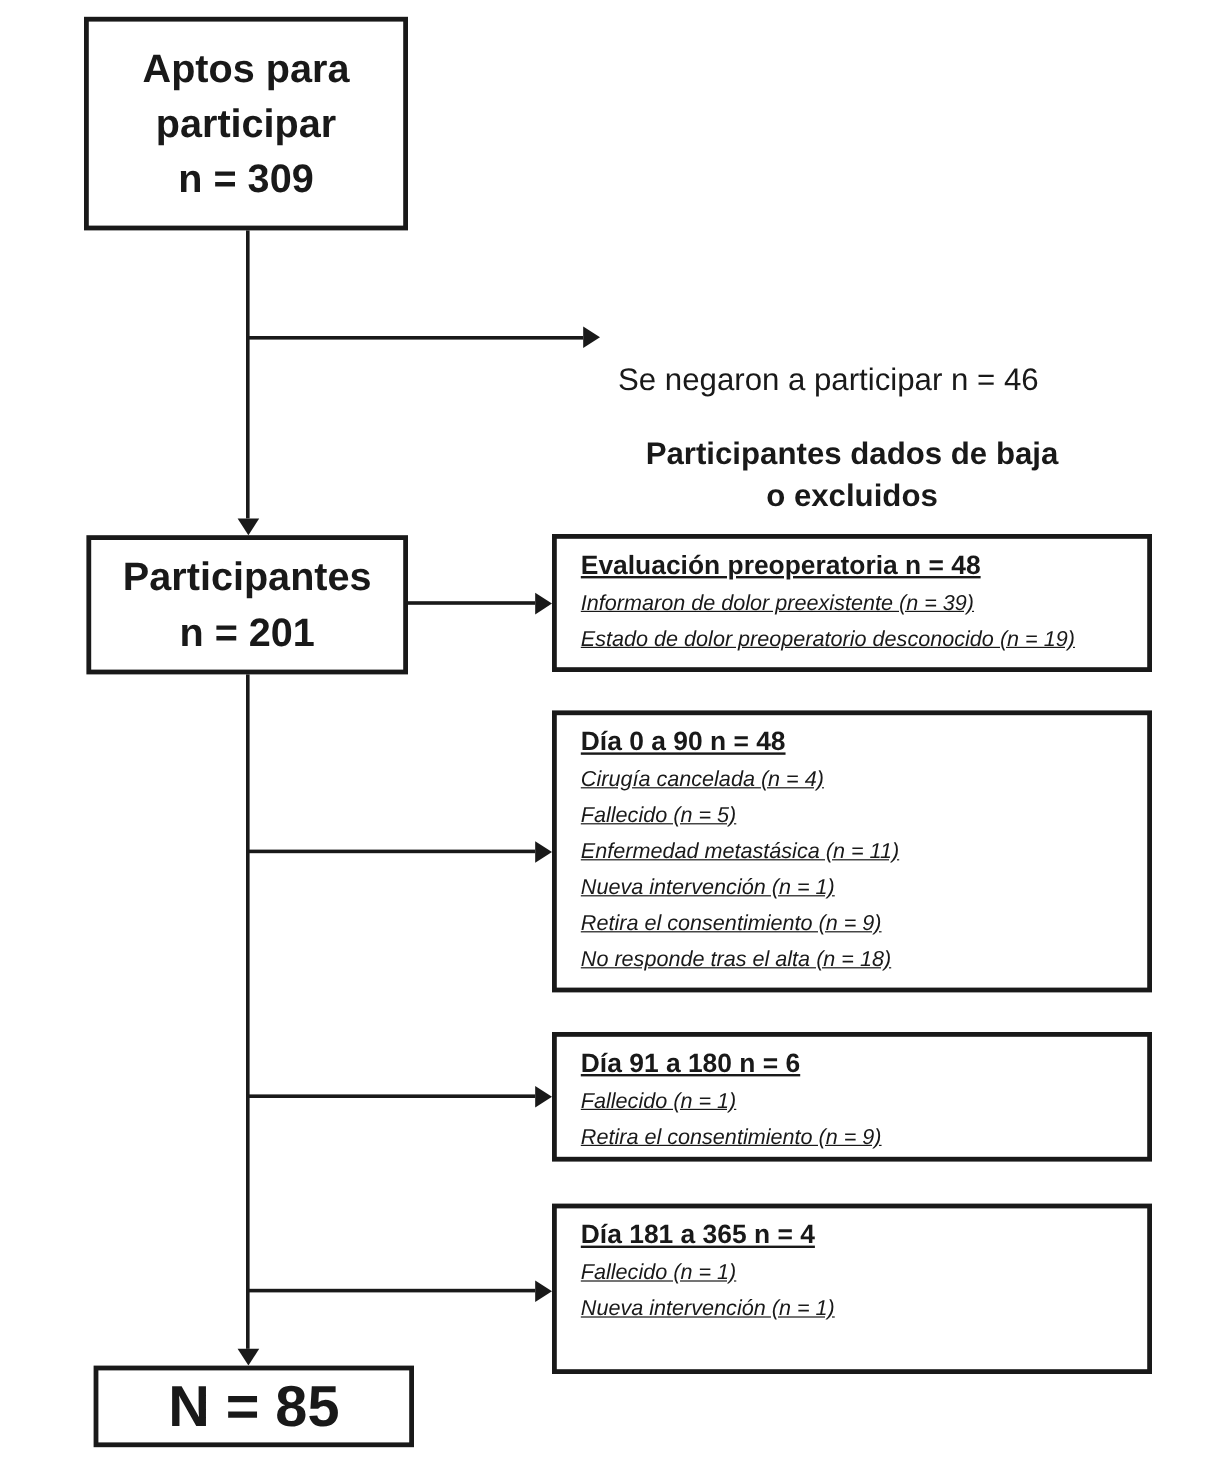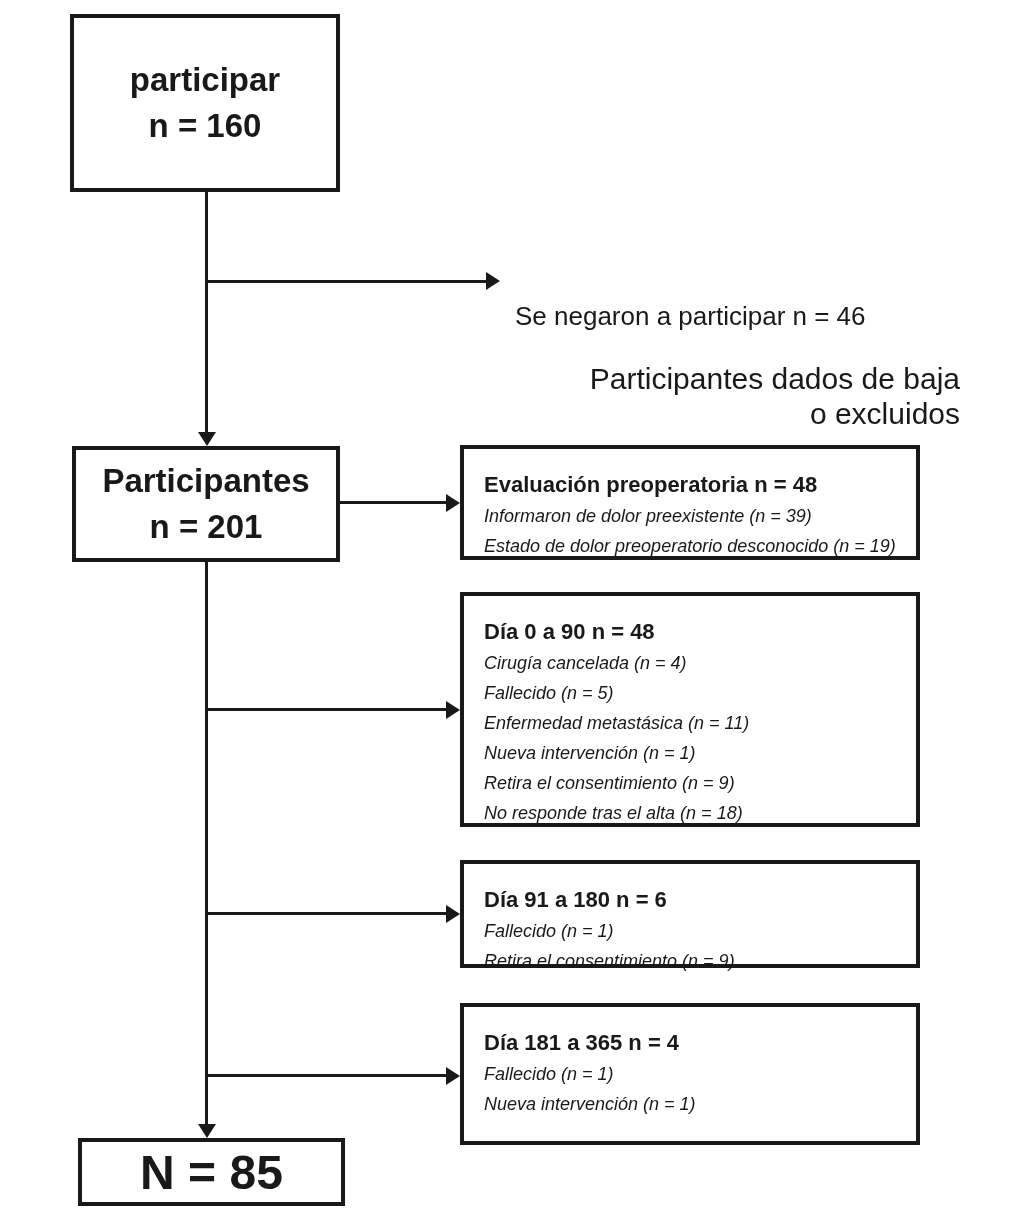--- a/index.html
+++ b/index.html
@@ -24,35 +24,36 @@
     border-left:14px solid #191919;
   }
   .arrow-down {
     position:absolute; width:0; height:0;
     border-left:9px solid transparent; border-right:9px solid transparent;
     border-top:14px solid #191919;
   }
   .side-label { position:absolute; font-weight:400; font-size:26px; white-space:nowrap;margin-top:38px; }
   .heading {
     position:absolute; left:460px; top:361px; width:500px;
-    text-align:right; font-weight:400; font-size:30px; line-height:35px;
+    text-align:center; font-weight:700; font-size:26px; line-height:35px;
   }
-  .excl-box { left:460px; width:460px; padding:20px 10px 0 20px; }
+  .excl-box { left:460px; width:500px; padding:6px 10px 0 20px;text-decoration:underline; }
   .excl-title { font-weight:700; font-size:22px; line-height:32px; white-space:nowrap; }
   .excl-item { font-style:italic; font-size:18px; line-height:30px; white-space:nowrap; }
   .final-box { font-size:48px; font-weight:700; }
 </style>
 </head>
 <body>
 
 <div class="canvas">
 
   <div class="box center-box big-text" style="left:70px; top:14px; width:270px; height:178px;">
+    <div>Aptos para</div>
     <div>participar</div>
-    <div>n = 160</div>
+    <div>n = 309</div>
   </div>
 
   <div class="vline" style="left:205px; top:192px; width:3px; height:240px;"></div>
   <div class="arrow-down" style="left:198px; top:432px;"></div>
 
   <div class="hline" style="left:205px; top:280px; width:281px; height:3px;"></div>
   <div class="arrow-right" style="left:486px; top:272px;"></div>
   <div class="side-label" style="left:515px; top:263px;">Se negaron a participar n = 46</div>
 
   <div class="heading">

